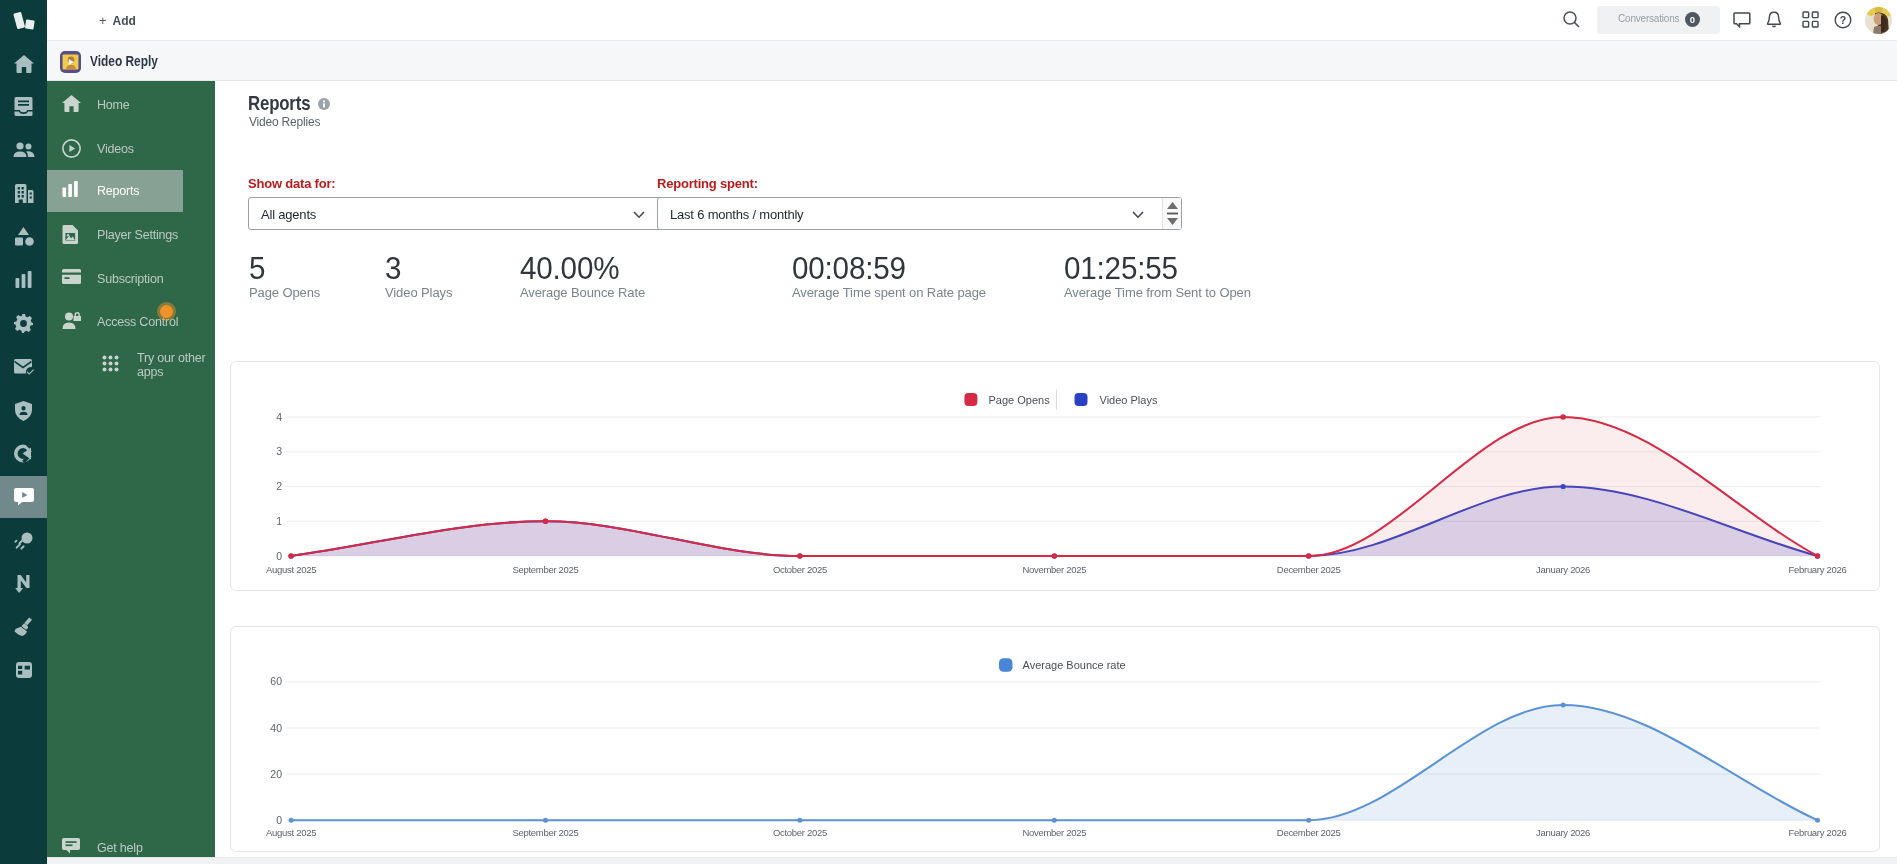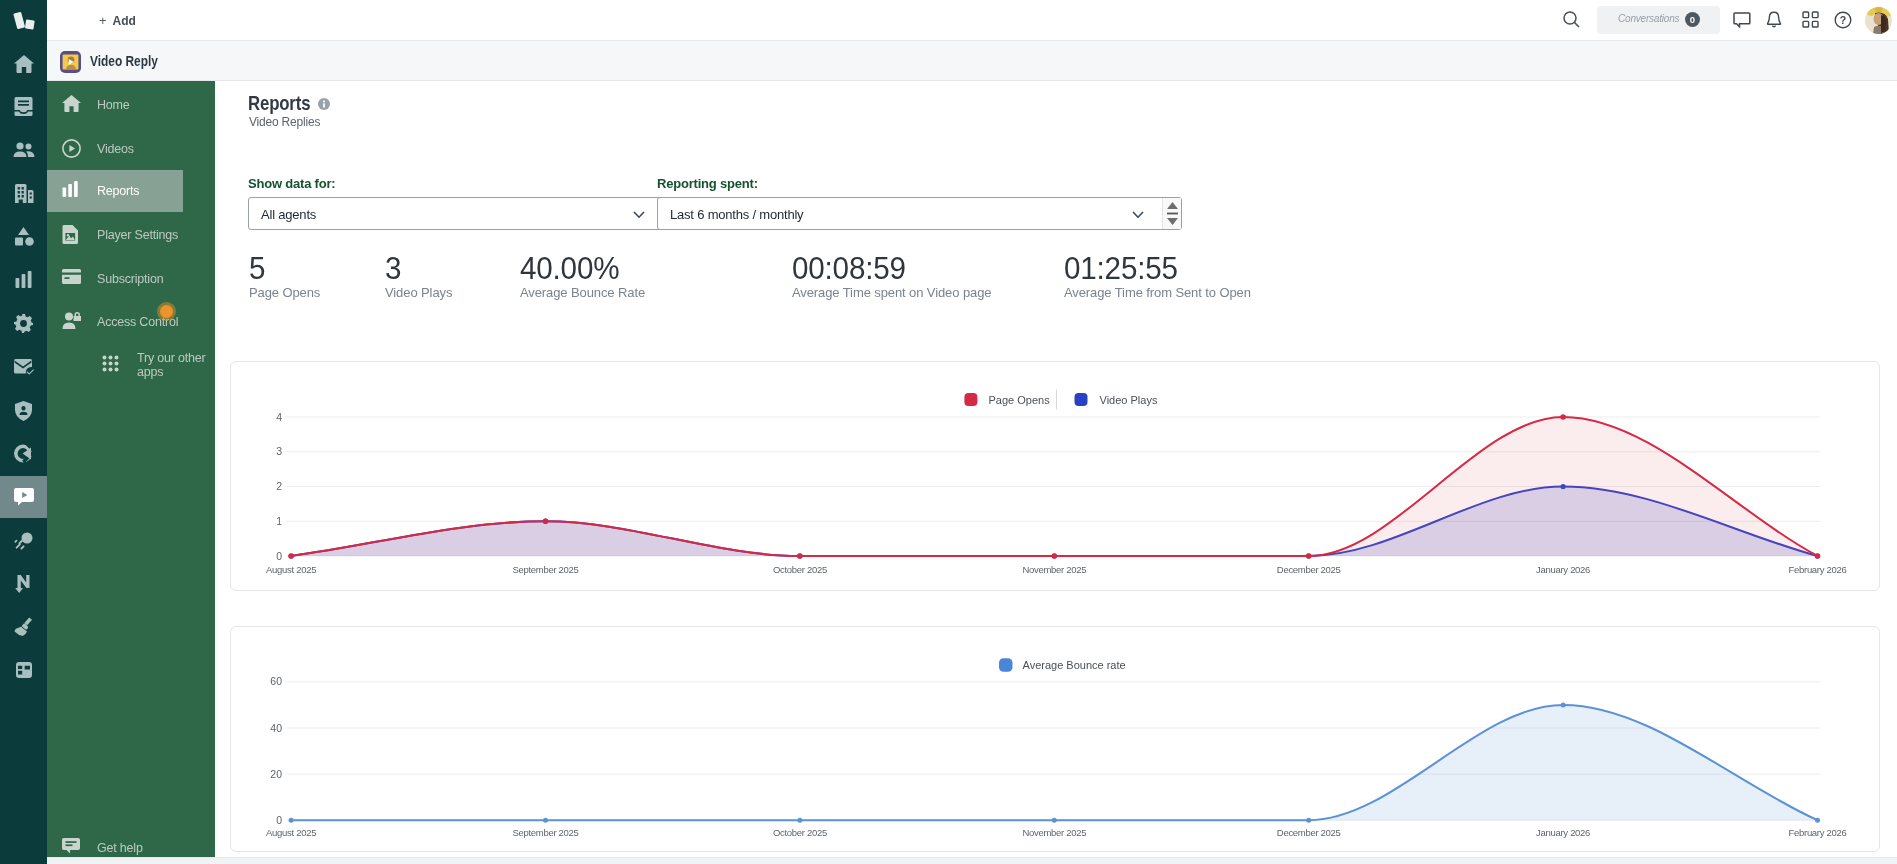--- a/index.html
+++ b/index.html
@@ -20,21 +20,21 @@
   #sidebar { position:absolute; left:47px; top:81px; width:168px; height:776px; background:#2f6849; }
   .nav { position:absolute; left:47px; width:136px; height:43px; color:#bccac1; font-size:12.5px; letter-spacing:-0.2px; }
   .nav .txt { position:absolute; left:50px; top:50%; transform:translateY(-50%); }
   .nav .ic { position:absolute; left:15px; top:50%; transform:translateY(-50%); width:20px; height:20px; }
   .nav.sel { background:#87a294; color:#fff; }
   #footerstrip { position:absolute; left:47px; top:857px; width:1850px; height:7px; background:#f1f2f3; border-top:1px solid #e6e7e8;}
   
   #main { position:absolute; left:215px; top:81px; width:1682px; height:776px; background:#fff; }
   h1 { position:absolute; left:248px; top:91px; font-size:21px; font-weight:700; color:#333a45; transform:scaleX(0.8); transform-origin:left center; letter-spacing:-0.2px; }
   #subt { position:absolute; left:249px; top:114.5px; font-size:12px; color:#5b636b; letter-spacing:-0.2px; }
-  .filterlabel { position:absolute; top:176px; font-size:13px; font-weight:700; color:#14532d; letter-spacing:-0.2px; }
+  .filterlabel { position:absolute; top:176px; font-size:13px; font-weight:700; color:#b91c1c; letter-spacing:-0.2px; }
   .selbox { position:absolute; top:197px; height:33px; background:#fff; border:1px solid #9aa0a6; border-radius:3px; }
   .selbox .val { position:absolute; left:12px; top:9px; font-size:13px; color:#1f2730; letter-spacing:-0.2px; }
   .selbox .spin { position:absolute; right:0; top:0; width:19px; height:31px; border-left:1px solid #e4e4e4; background:#f9f9f9; display:flex; align-items:center; justify-content:center; }
   .statnum { position:absolute; top:250px; font-size:31.5px; color:#30363e; letter-spacing:-0.2px; transform:scaleX(0.94); transform-origin:left top; }
   .statlab { position:absolute; top:284.5px; font-size:13px; color:#7b838d; letter-spacing:-0.1px; }
   .card { position:absolute; left:230px; width:1650px; background:#fff; border:1px solid #e4e6e8; border-radius:6px; }
 </style>
 </head>
 <body>
 <div id="rail"></div>
@@ -235,21 +235,21 @@
     <rect x="5.1" y="2.5" width="1.8" height="1.8" fill="#fff"></rect>
     <rect x="5.1" y="5.3" width="1.8" height="4.2" fill="#fff"></rect>
   </svg>
 <div id="subt">Video Replies</div>
 
 <svg width="17" height="17" viewBox="0 0 17 17" style="position:absolute;left:1563px;top:11px;">
     <circle cx="7" cy="7" r="6" fill="none" stroke="#4a5158" stroke-width="1.5"></circle>
     <line x1="11.4" y1="11.4" x2="16" y2="16" stroke="#4a5158" stroke-width="1.5"></line>
   </svg>
 <div style="position:absolute;left:1597px;top:6px;width:123px;height:28px;background:#f0f1f2;border-radius:4px;"></div>
-<div style="position:absolute;left:1618px;top:13px;font-size:10px;letter-spacing:-0.2px;color:#95a0ab;font-style:italic;">Conversations</div>
+<div style="position:absolute;left:1618px;top:13px;font-size:10px;letter-spacing:-0.2px;color:#95a0ab;">Conversations</div>
 <div style="position:absolute;left:1685px;top:12px;width:15px;height:15px;border-radius:50%;background:#4d5861;color:#fff;font-size:9.5px;font-weight:700;text-align:center;line-height:15px;">0</div>
 <svg width="18" height="17" viewBox="0 0 18 17" style="position:absolute;left:1733px;top:12px;">
     <path d="M1.8,1 L16,1 Q16.8,1 16.8,1.8 L16.8,11 Q16.8,11.8 16,11.8 L6.5,11.8 L6.5,14.8 L3.5,11.8 L1.8,11.8 Q1,11.8 1,11 L1,1.8 Q1,1 1.8,1 Z" fill="none" stroke="#41484e" stroke-width="1.5"></path>
   </svg>
 <svg width="18" height="18" viewBox="0 0 18 18" style="position:absolute;left:1765px;top:11px;">
     <path d="M9,1.2 Q13.4,1.2 13.6,6 Q13.7,10 15.3,12.3 Q15.9,13.2 15,13.2 L3,13.2 Q2.1,13.2 2.7,12.3 Q4.3,10 4.4,6 Q4.6,1.2 9,1.2 Z" fill="none" stroke="#41484e" stroke-width="1.4"></path>
     <path d="M7.4,14.8 Q9,16.6 10.6,14.8" fill="none" stroke="#41484e" stroke-width="1.4"></path>
   </svg>
 <svg width="17" height="17" viewBox="0 0 17 17" style="position:absolute;left:1802px;top:11px;">
     <g fill="none" stroke="#41484e" stroke-width="1.4">
@@ -308,21 +308,21 @@
       </svg>
     </div>
 </div>
 <div class="statnum" style="left:249px;">5</div>
 <div class="statlab" style="left:249px;">Page Opens</div>
 <div class="statnum" style="left:385px;">3</div>
 <div class="statlab" style="left:385px;">Video Plays</div>
 <div class="statnum" style="left:520px;">40.00%</div>
 <div class="statlab" style="left:520px;">Average Bounce Rate</div>
 <div class="statnum" style="left:792px;">00:08:59</div>
-<div class="statlab" style="left:792px;">Average Time spent on Video page</div>
+<div class="statlab" style="left:792px;">Average Time spent on Rate page</div>
 <div class="statnum" style="left:1064px;">01:25:55</div>
 <div class="statlab" style="left:1064px;">Average Time from Sent to Open</div>
 <div class="card" id="card1" style="top:361px; height:230px;">
 <svg width="1648" height="228" viewBox="0 0 1648 228" style="position:absolute;left:0;top:0;">
 
   <g stroke="#ededef" stroke-width="1">
     <line x1="54.5" y1="55" x2="1589.5" y2="55"></line>
     <line x1="54.5" y1="89.8" x2="1589.5" y2="89.8"></line>
     <line x1="54.5" y1="124.5" x2="1589.5" y2="124.5"></line>
     <line x1="54.5" y1="159.3" x2="1589.5" y2="159.3"></line>

